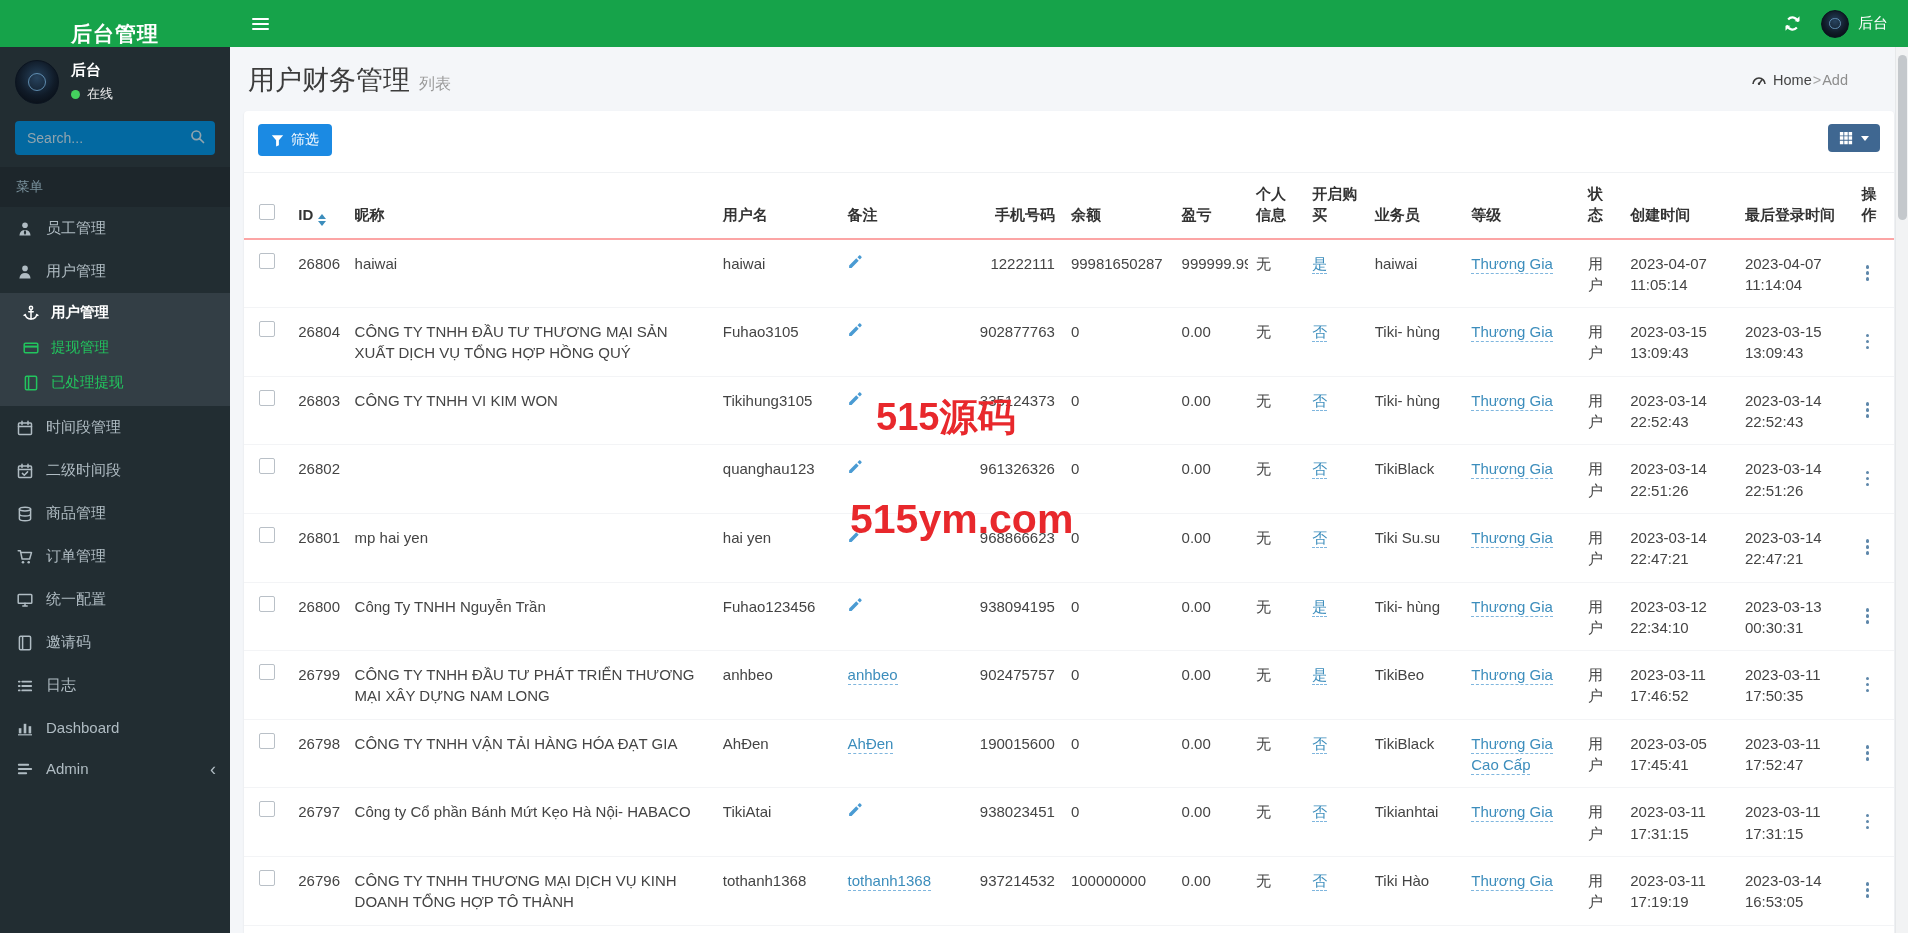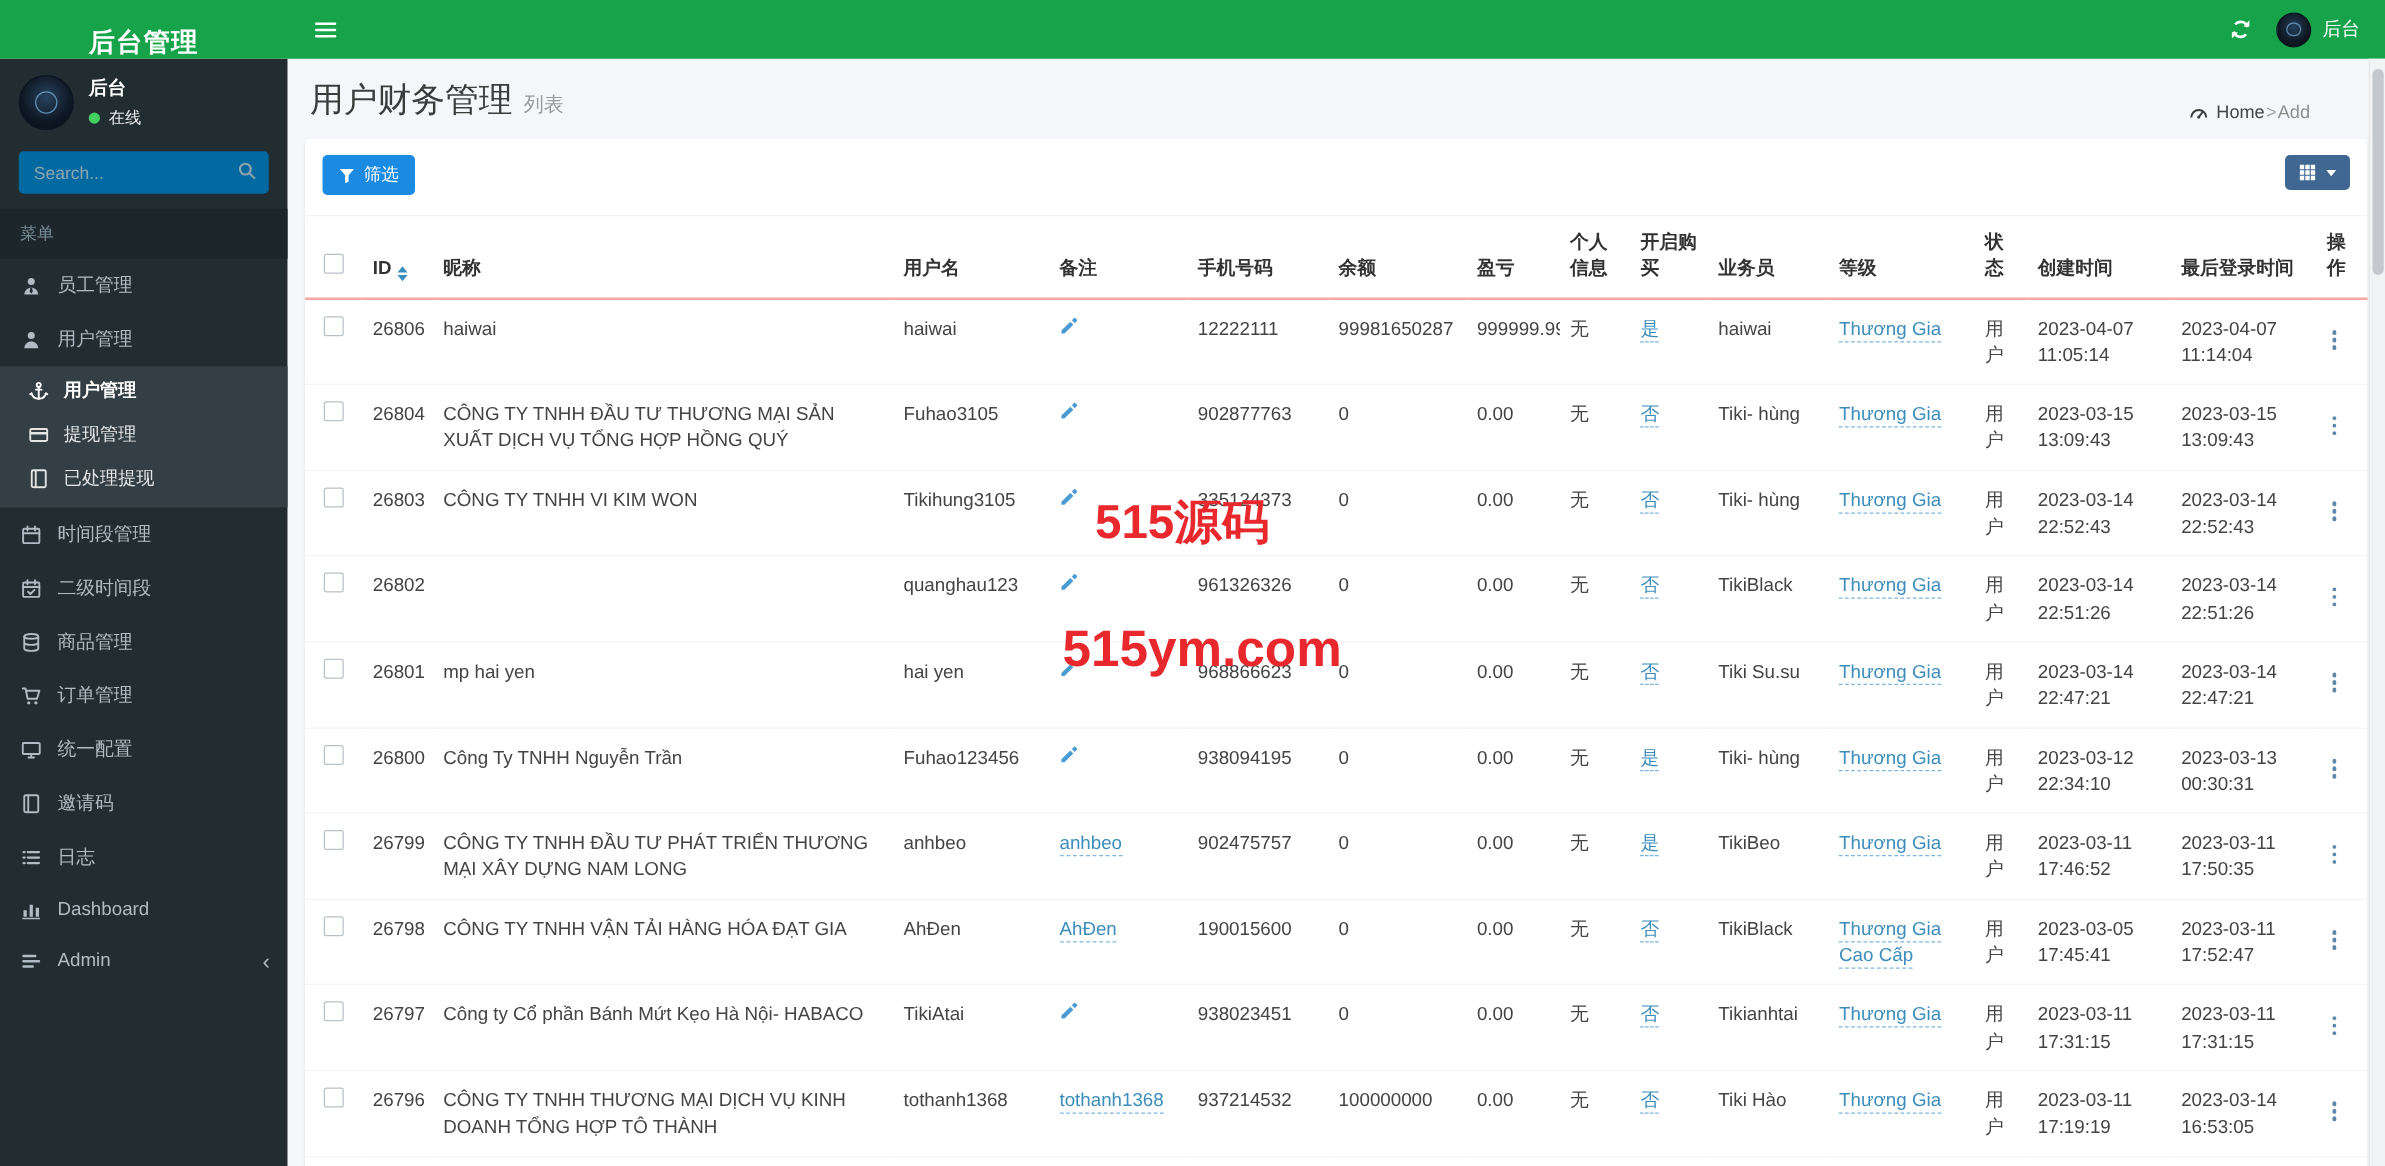--- a/index.html
+++ b/index.html
@@ -31,46 +31,46 @@
   .search-box input::placeholder { color:#90a4ae; }
   .search-icon { position:absolute; right:10px; top:8px; color:#90a4ae; }
   .menu-header { background:#1d262b; color:#78909b; font-size:13.5px; padding:11px 16px; }
   .menu-item { display:flex; align-items:center; gap:12px; padding:12px 14px 12px 16px; color:#b0bcc3; font-size:15px; cursor:pointer; }
   .menu-item .icon, .submenu-item .icon { width:18px; display:flex; justify-content:center; }
   .menu-item.active { background:#333e45; color:#fff; border-left:4px solid var(--green); padding-left:12px; }
   .chev { margin-left:auto; color:#b0bcc3; font-size:12px; }
   .menu-item.active .chev { color:#fff; }
   .chev.left { font-size:18px; line-height:10px; }
   .submenu { background:#333e45; padding:2px 0 6px; }
-  .submenu-item { display:flex; align-items:center; gap:11px; padding:8px 14px 8px 22px; color:#e5e5e5; font-size:14.5px; cursor:pointer; }
+  .submenu-item { display:flex; align-items:center; gap:11px; padding:8px 14px 8px 22px; color:#22c55e; font-size:14.5px; cursor:pointer; }
   .submenu-item.active { color:#fff; font-weight:bold; }
 
   
   .main { position:absolute; left:230px; top:47px; right:0; bottom:0; padding:0 14px; overflow:hidden; }
-  .content-header { display:flex; align-items:flex-end; justify-content:space-between; padding:15px 46px 13px 4px; }
+  .content-header { display:flex; align-items:center; justify-content:space-between; padding:15px 46px 13px 4px; }
   .page-title { font-size:27px; font-weight:500; color:#3c3c3c; }
   .page-title small { font-size:16px; color:#9a9a9a; font-weight:normal; margin-left:9px; }
   .breadcrumb { display:flex; align-items:center; gap:1px; font-size:14.5px; }
   .breadcrumb .home-link { color:#444; text-decoration:none; display:flex; align-items:center; gap:6px; cursor:pointer; }
   .breadcrumb .sep { color:#a5a5a5; }
   .breadcrumb .current { color:#8d8d8d; }
 
   .card { background:#fff; border-radius:4px; box-shadow:0 1px 2px rgba(0,0,0,.1); min-height:820px; }
   .card-toolbar { display:flex; align-items:flex-start; justify-content:space-between; padding:13px 14px 16px; border-bottom:1px solid #f0f2f4; }
   .btn-filter { background:var(--blue); color:#fff; border:none; border-radius:4px; padding:7px 13px; font-size:14px; display:flex; align-items:center; gap:7px; cursor:pointer; font-family:"Liberation Sans",sans-serif; }
   .btn-grid { background:var(--steel-blue); color:#fff; border:none; border-radius:4px; padding:7px 11px; display:flex; align-items:center; gap:8px; cursor:pointer; }
   .caret-down { width:0; height:0; border-left:4px solid transparent; border-right:4px solid transparent; border-top:5px solid #fff; }
 
   table { border-collapse:collapse; table-layout:fixed; width:100%; }
   th, td { text-align:left; vertical-align:top; padding:13px 8px 12px; font-size:15px; line-height:1.42; overflow:hidden; }
   thead th { vertical-align:bottom; font-weight:bold; color:#333; padding-top:10px; padding-bottom:12px; border-bottom:2px solid #fca5a5; }
   tbody tr + tr td { border-top:1px solid #f3f4f6; }
   .c-check { padding-left:15px; }
   .c-check input { width:16px; height:16px; accent-color:#fff; border:1px solid #b9c0c7; appearance:none; background:#fff; border-radius:2px; cursor:pointer; }
-  .c-phone, th.c-phone { text-align:left; }
+  .c-phone, th.c-phone { text-align:right; }
   .c-status { word-break:break-all; }
   a.dashed { color:var(--link-blue); text-decoration:none; border-bottom:1px dashed #7fb6de; cursor:pointer; padding-bottom:1px; }
   .sort { display:inline-flex; flex-direction:column; gap:2px; margin-left:5px; vertical-align:1px; }
   .sort i { display:block; width:0; height:0; border-left:4px solid transparent; border-right:4px solid transparent; }
   .sort .up { border-bottom:5px solid var(--link-blue); }
   .sort .dn { border-top:5px solid var(--link-blue); }
   .pencil { color:#4a9bd3; cursor:pointer; display:inline-flex; }
   .vdots { display:inline-flex; flex-direction:column; gap:2.5px; cursor:pointer; padding:2px 4px; }
   .vdots i { width:3.5px; height:3.5px; border-radius:50%; background:#5e87aa; }
 

